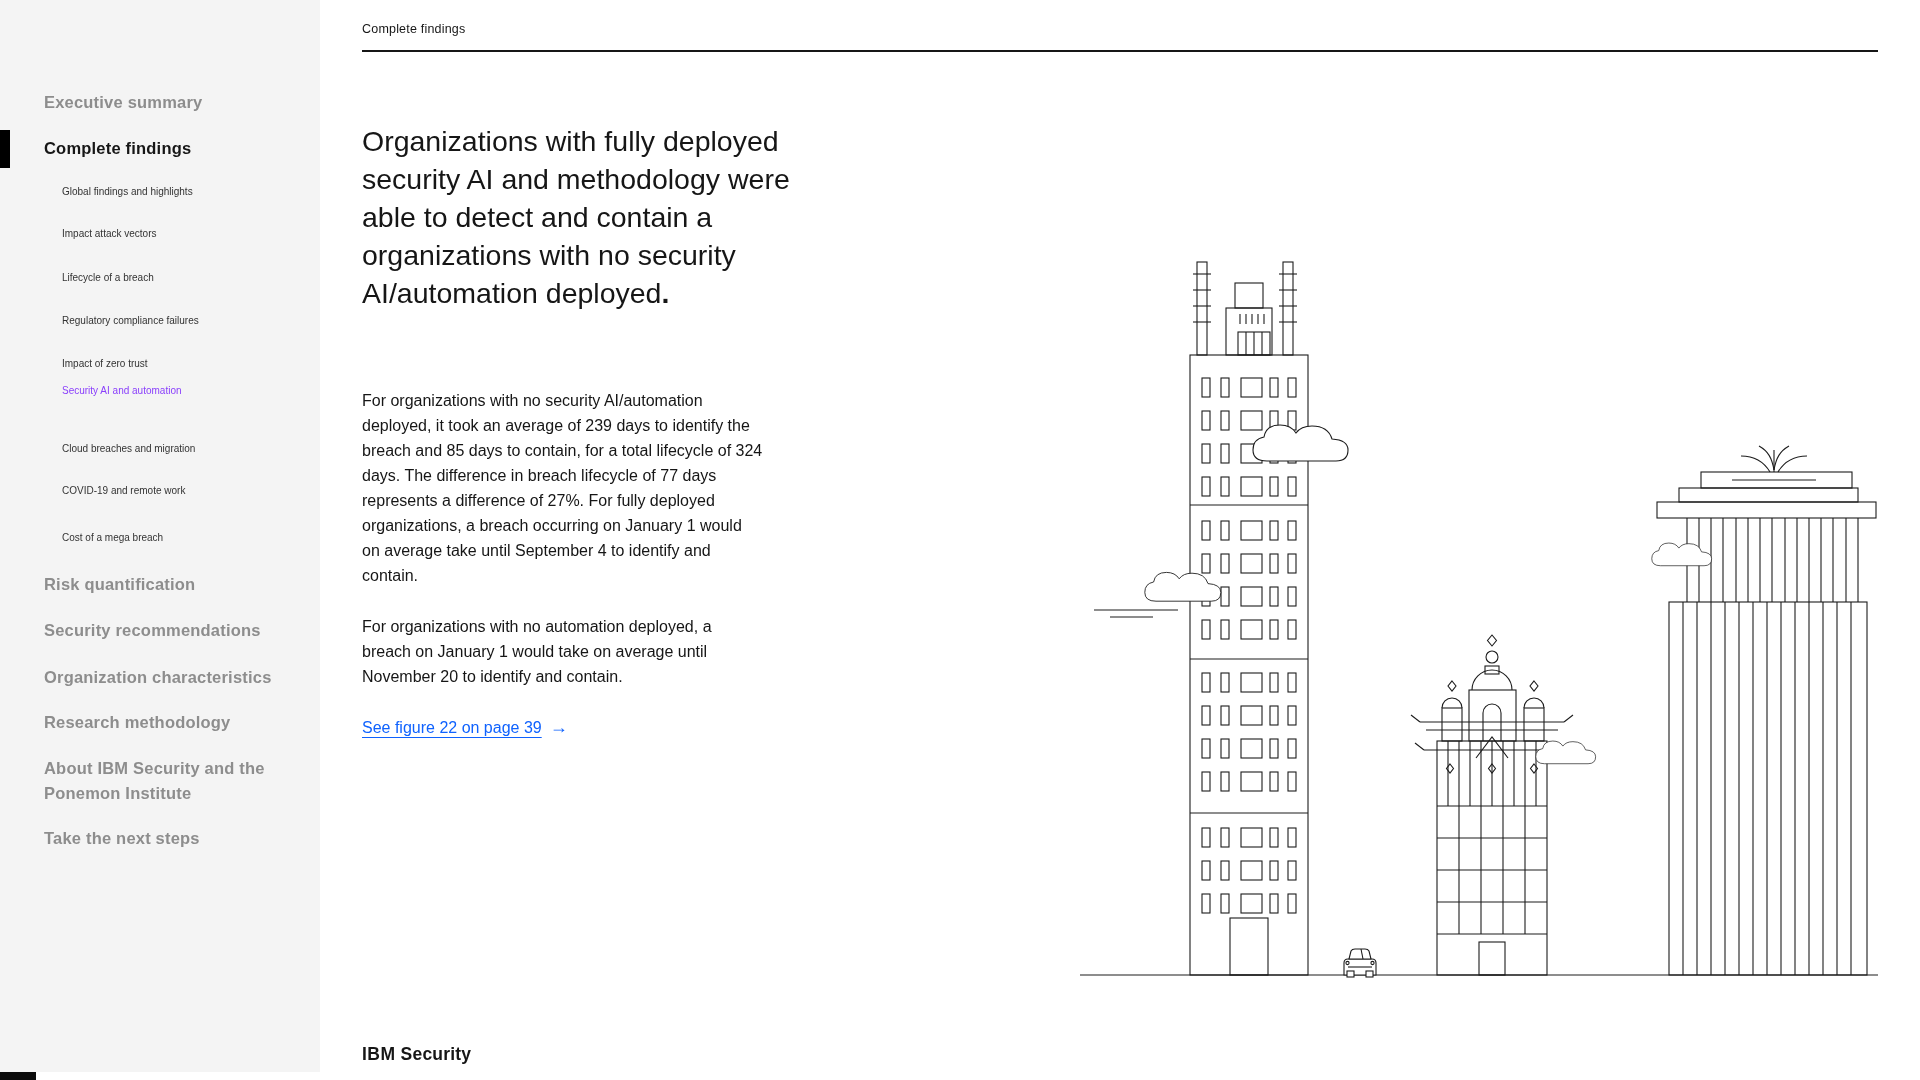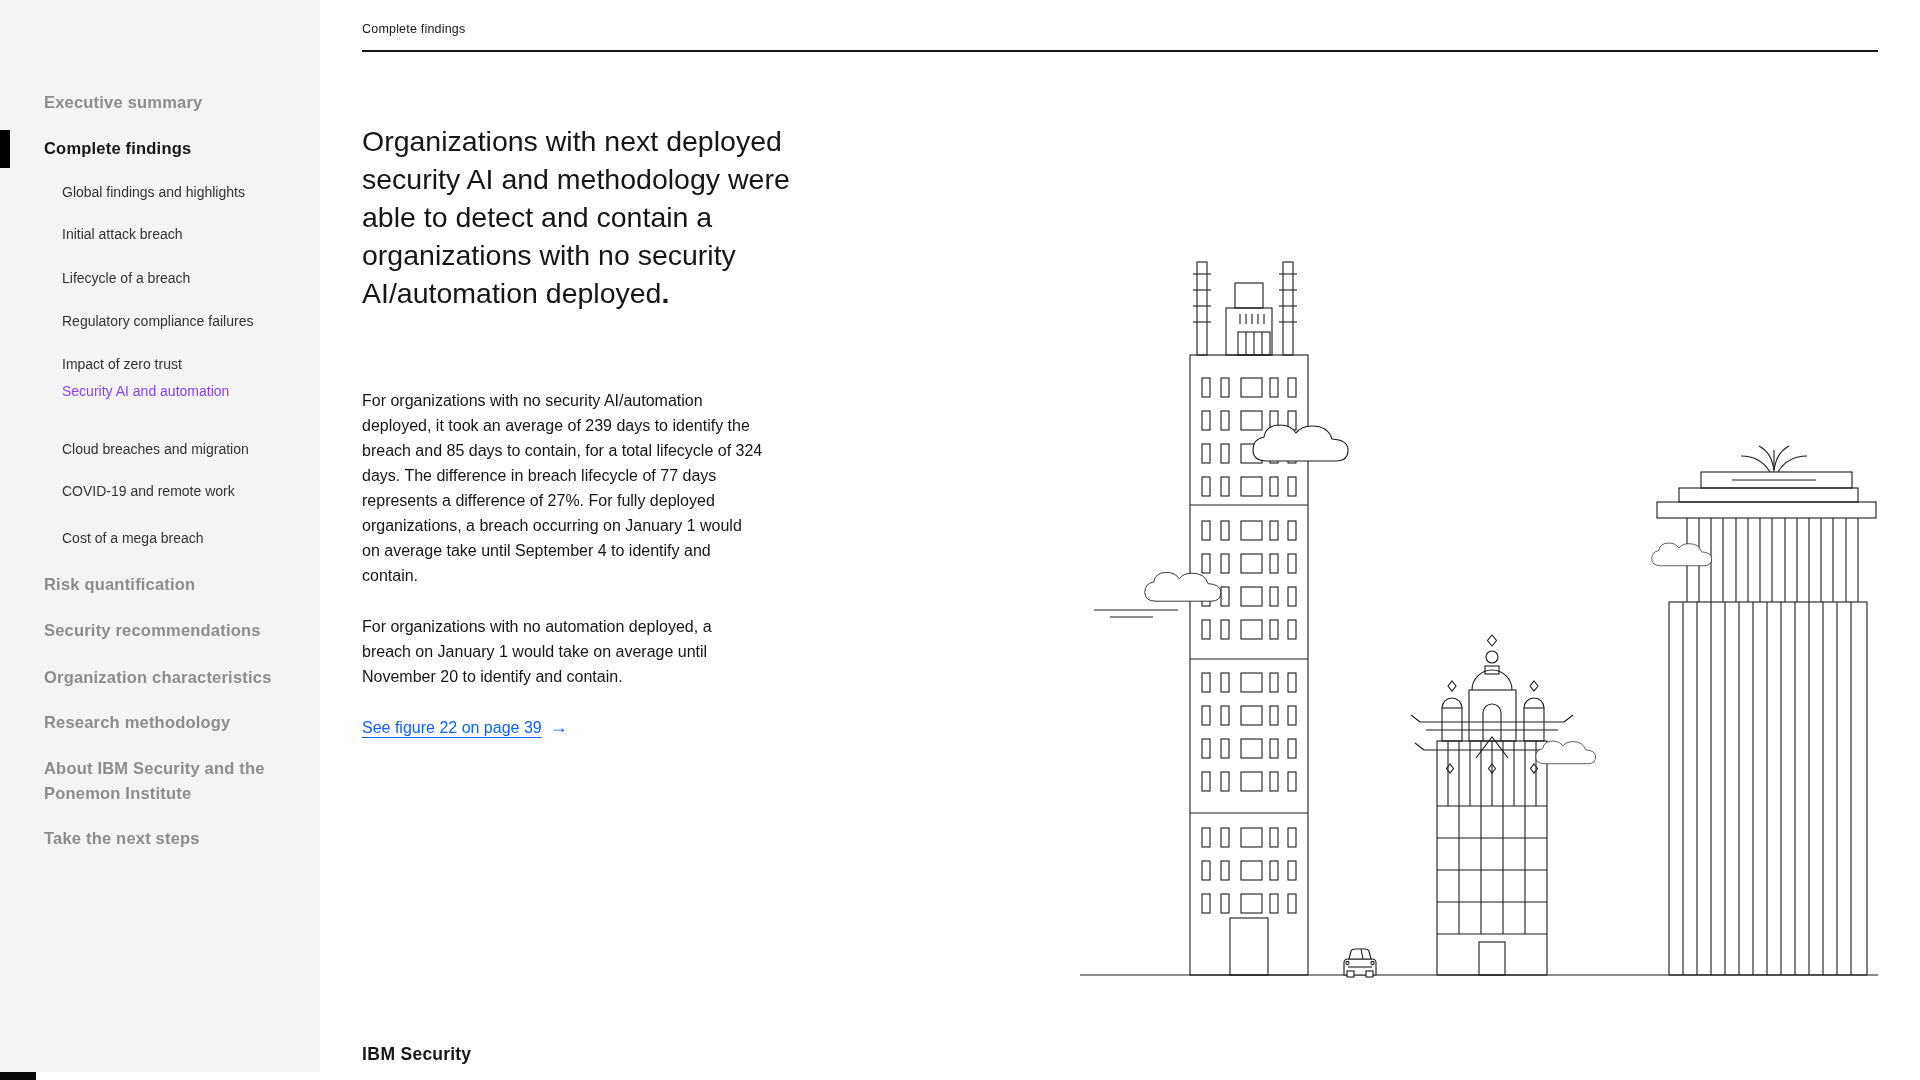--- a/index.html
+++ b/index.html
@@ -8,21 +8,21 @@
     font-family:"Liberation Sans","DejaVu Sans",sans-serif;
     background:#ffffff; color:#161616; overflow:hidden; position:relative;
   }
   .app { position:absolute; inset:0; }
 
   
   .sidebar { position:absolute; left:0; top:0; width:320px; height:1072px; background:#f4f4f4; }
   .active-bar { position:absolute; left:0; top:130px; width:10px; height:38px; background:#000; }
   .nav-item { position:absolute; display:block; text-decoration:none; cursor:pointer; white-space:nowrap; }
   .lvl1 { left:44px; font-size:16.5px; font-weight:600; line-height:20px; color:#8d8d8d; letter-spacing:.2px; }
-  .lvl2 { left:62px; font-size:14px; font-weight:400; line-height:18px; color:#333333; }
+  .lvl2 { left:62px; font-size:10px; font-weight:400; line-height:18px; color:#333333; }
   .current { color:#161616; font-weight:700; }
   .active-purple { color:#8a3ffc; }
   .i0{top:92px}.i1{top:138px}.i2{top:183px}.i3{top:225px}.i4{top:269px}
   .i5{top:312px}.i6{top:355px}.i7{top:382px}.i8{top:440px}.i9{top:482px}
   .i10{top:529px}.i11{top:574px}.i12{top:620px}.i13{top:667px}.i14{top:712px}
   .i15{top:756px; width:240px; white-space:normal; line-height:25px;}
   .i16{top:828px}
   .bottom-accent { position:absolute; left:0; bottom:0; width:36px; height:8px; background:#0b0b0b; }
 
   
@@ -50,21 +50,21 @@
 <body>
 
 <div class="app">
 
   <aside class="sidebar">
     <div class="active-bar"></div>
     <nav>
       <a class="nav-item lvl1 i0">Executive summary</a>
       <a class="nav-item lvl1 current i1">Complete findings</a>
       <a class="nav-item lvl2 i2">Global findings and highlights</a>
-      <a class="nav-item lvl2 i3">Initial attack breach</a>
+      <a class="nav-item lvl2 i3">Impact attack vectors</a>
       <a class="nav-item lvl2 i4">Lifecycle of a breach</a>
       <a class="nav-item lvl2 i5">Regulatory compliance failures</a>
       <a class="nav-item lvl2 i6">Impact of zero trust</a>
       <a class="nav-item lvl2 active-purple i7">Security AI and automation</a>
       <a class="nav-item lvl2 i8">Cloud breaches and migration</a>
       <a class="nav-item lvl2 i9">COVID-19 and remote work</a>
       <a class="nav-item lvl2 i10">Cost of a mega breach</a>
       <a class="nav-item lvl1 i11">Risk quantification</a>
       <a class="nav-item lvl1 i12">Security recommendations</a>
       <a class="nav-item lvl1 i13">Organization characteristics</a>
@@ -72,21 +72,21 @@
       <a class="nav-item lvl1 i15">About IBM Security and the Ponemon Institute</a>
       <a class="nav-item lvl1 i16">Take the next steps</a>
     </nav>
   </aside>
 
   <main>
     <div class="section-label">Complete findings</div>
     <div class="rule"></div>
 
     <h1 class="headline">
-      <div>Organizations with next deployed</div>
+      <div>Organizations with fully deployed</div>
       <div>security AI and methodology were</div>
       <div>able to detect and contain a</div>
       <div>organizations with no security</div>
       <div><span>AI/automation deployed</span><span class="end-period">.</span></div>
     </h1>
 
     <div class="copy">
       <p>For organizations with no security AI/automation deployed, it took an average of 239 days to identify the breach and 85 days to contain, for a total lifecycle of 324 days. The difference in breach lifecycle of 77 days represents a difference of 27%. For fully deployed organizations, a breach occurring on January 1 would on average take until September 4 to identify and contain.</p>
       <p>For organizations with no automation deployed, a breach on January 1 would take on average until November 20 to identify and contain.</p>
       <a class="fig-link">

